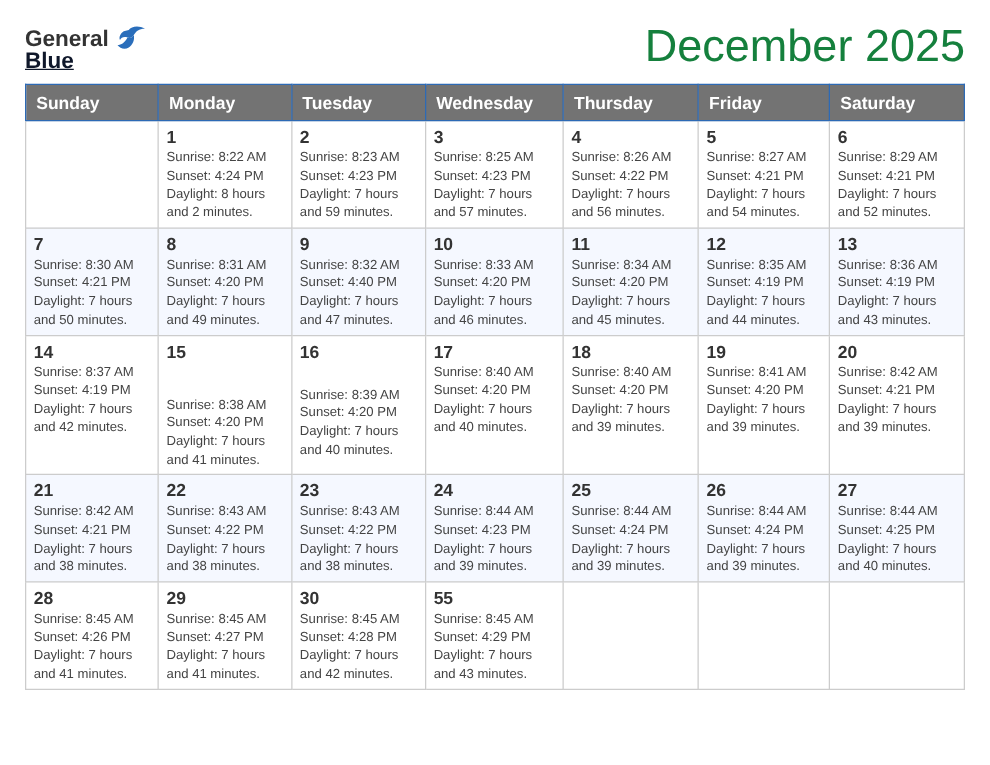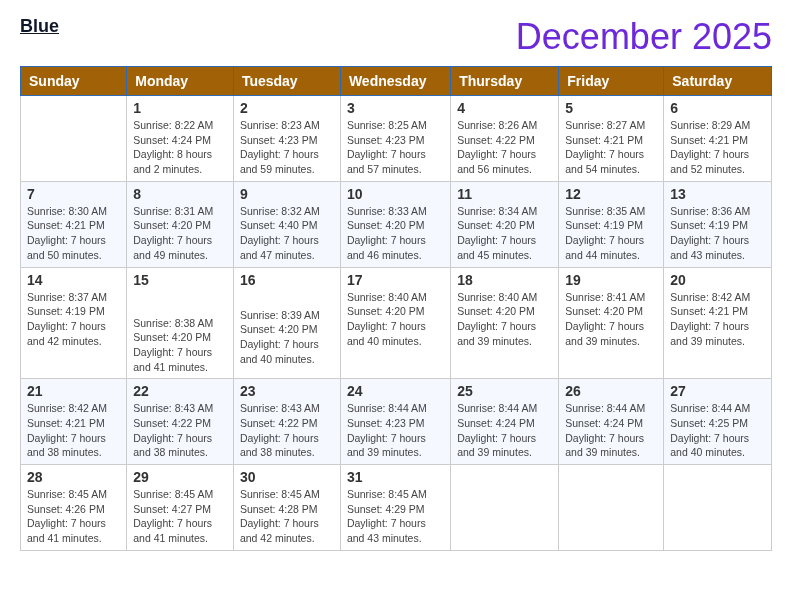--- a/index.html
+++ b/index.html
@@ -41,21 +41,21 @@
       width: 28px;
       height: 22px;
       margin-left: 2px;
     }
     .title-section {
       text-align: right;
     }
     .month-title {
       font-size: 36px;
       font-weight: normal;
-      color: #6d28d9;
+      color: #15803d;
       text-align: center;
     }
     .subtitle {
       font-size: 16px;
       color: #555;
     }
     .calendar {
       width: 100%;
       border-collapse: collapse;
       border: 1px solid #ccc;
@@ -91,28 +91,35 @@
     .empty-cell {
       background: #f9f9f9;
     }
     tr:nth-child(even) td {
       background-color: #f5f8ff;
     }
     tr:nth-child(odd) td {
       background-color: #ffffff;
     }
     .calendar thead tr th {
-      background-color: #a16207;
+      background-color: #737373;
     }
   </style>
 </head>
 <body>
 
 <div class="header">
   <div class="logo">
+    <div class="logo-text">
+      <span class="logo-general">General</span>
+      <svg class="logo-bird" viewBox="0 0 28 22" xmlns="http://www.w3.org/2000/svg">
+        <path d="M14 4 C16 1, 22 0, 27 3 C22 3, 20 5, 18 8 C17 10, 15 11, 13 10 C10 9, 8 10, 7 12 C6 10, 7 7, 10 5 Z" fill="#2a6ebb"></path>
+        <path d="M13 10 C15 11, 17 10, 18 8 C19 12, 17 16, 14 18 C11 20, 7 19, 5 16 C8 16, 11 14, 13 10 Z" fill="#2a6ebb"></path>
+      </svg>
+    </div>
     <span class="logo-blue" style="margin-top:-4px; font-size:18px; font-weight:bold;">Blue</span>
   </div>
   <div class="title-section">
     <div class="month-title">December 2025</div>
   </div>
 </div>
 
 <table class="calendar">
   <thead>
     <tr>
@@ -340,21 +347,21 @@
 and 41 minutes.</div>
         </td>
         <td>
           <span class="day-num">30</span>
           <div class="day-info" style="white-space: pre-line;">Sunrise: 8:45 AM
 Sunset: 4:28 PM
 Daylight: 7 hours
 and 42 minutes.</div>
         </td>
         <td>
-          <span class="day-num">31</span>
+          <span class="day-num">55</span>
           <div class="day-info" style="white-space: pre-line;">Sunrise: 8:45 AM
 Sunset: 4:29 PM
 Daylight: 7 hours
 and 43 minutes.</div>
         </td>
         <td class="empty-cell"></td>
         <td class="empty-cell"></td>
         <td class="empty-cell"></td>
       </tr>
     </tbody>

